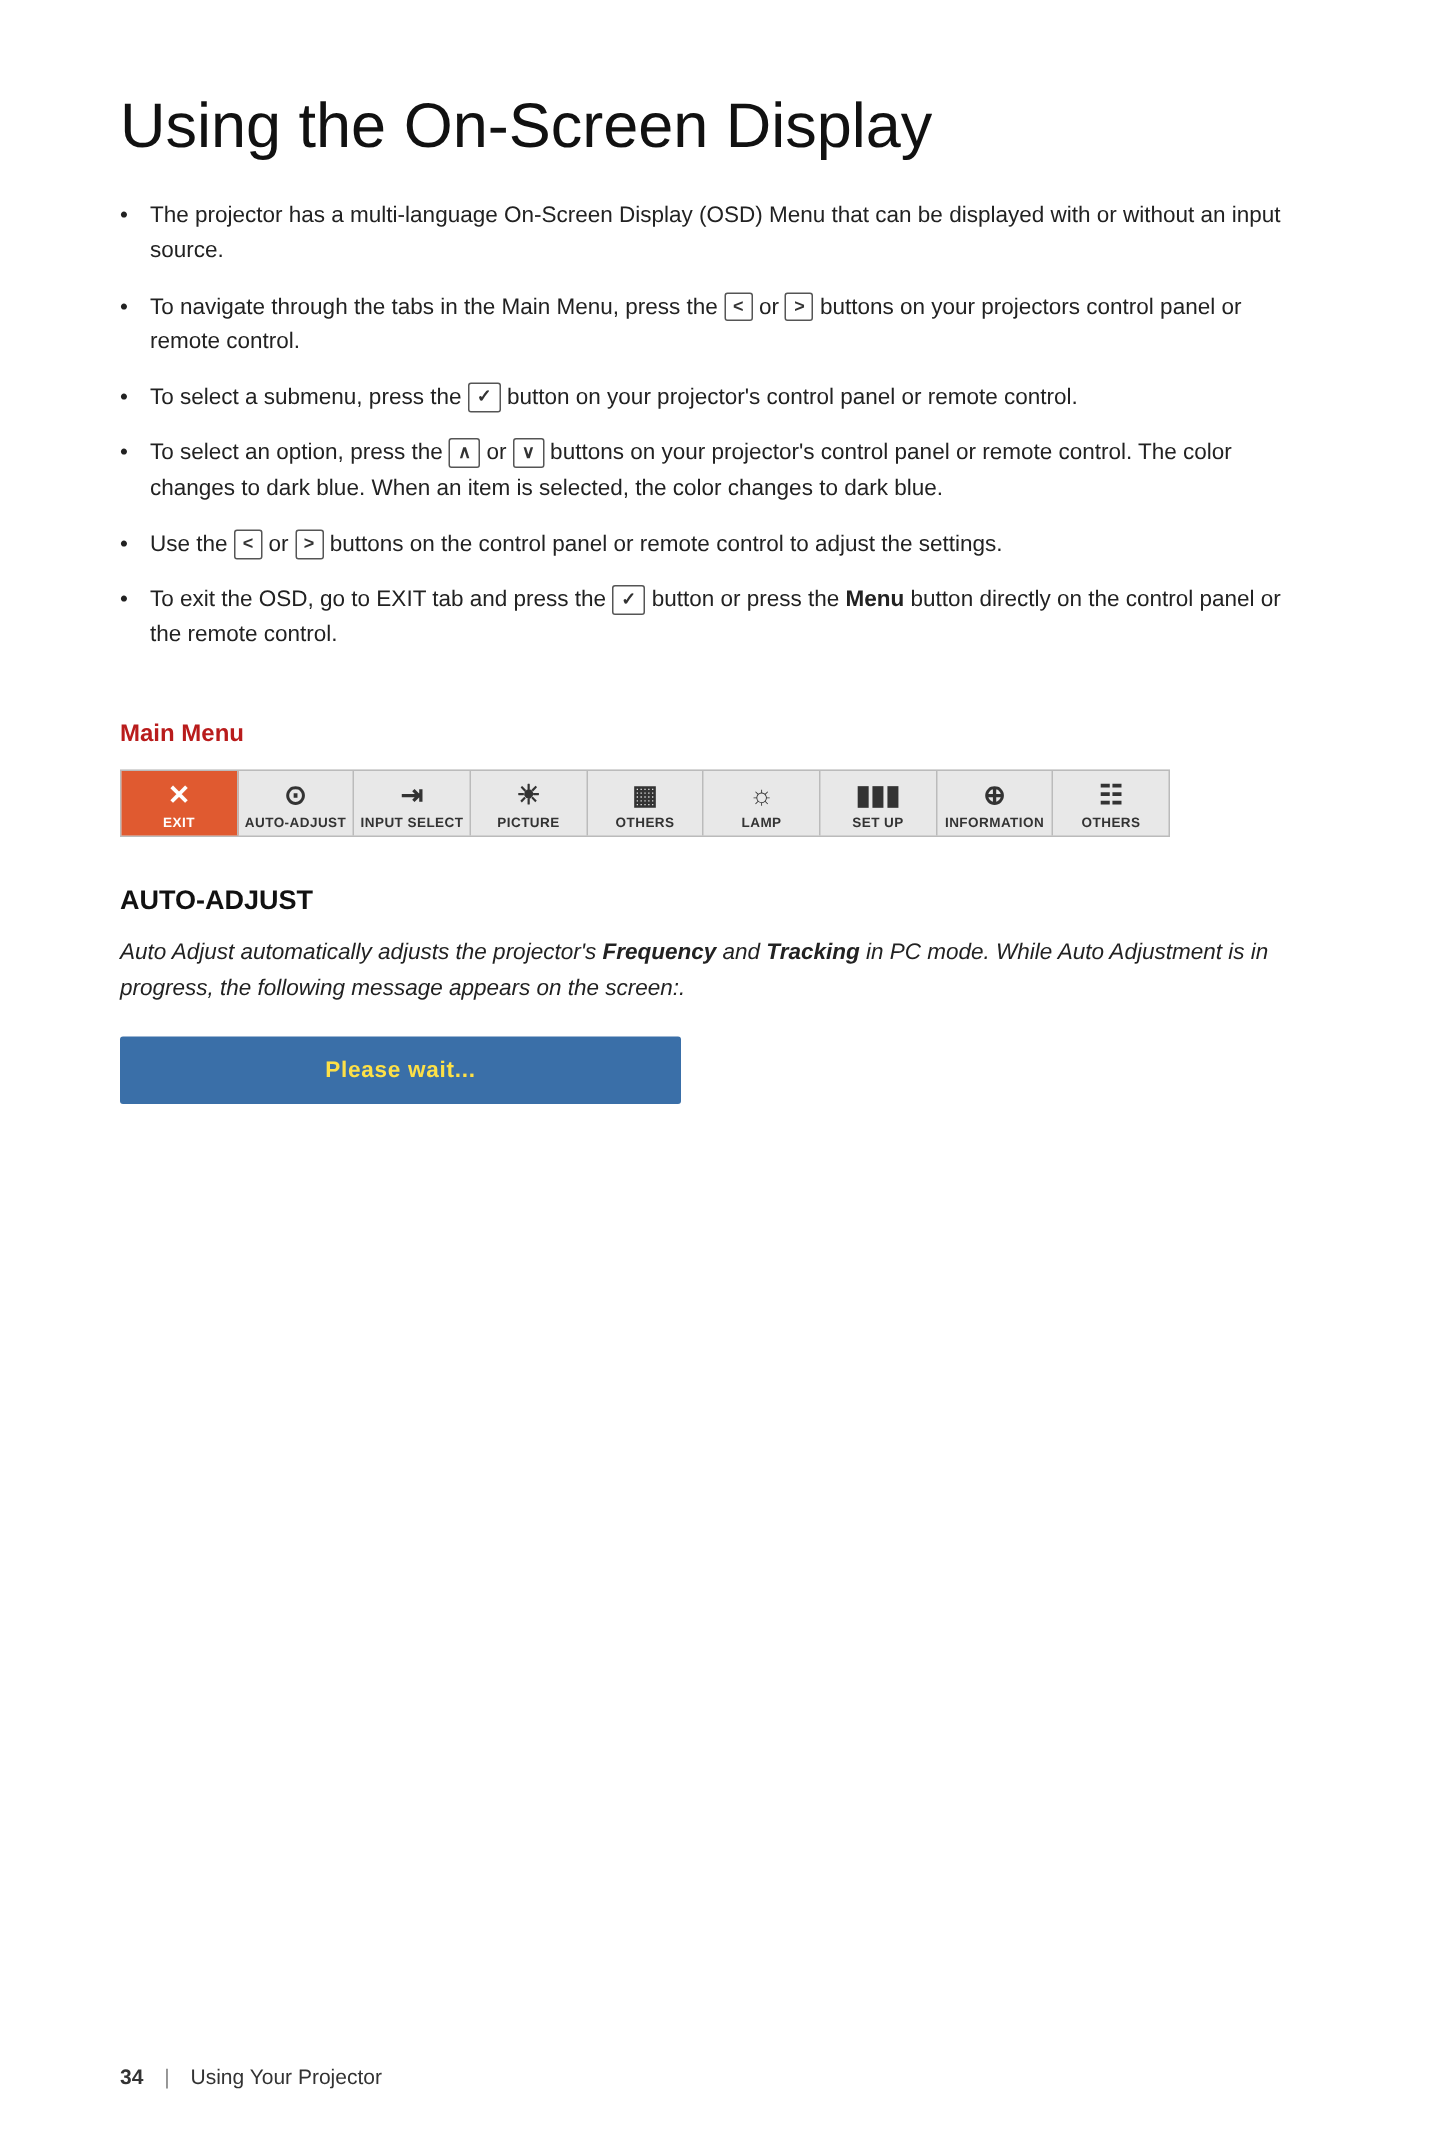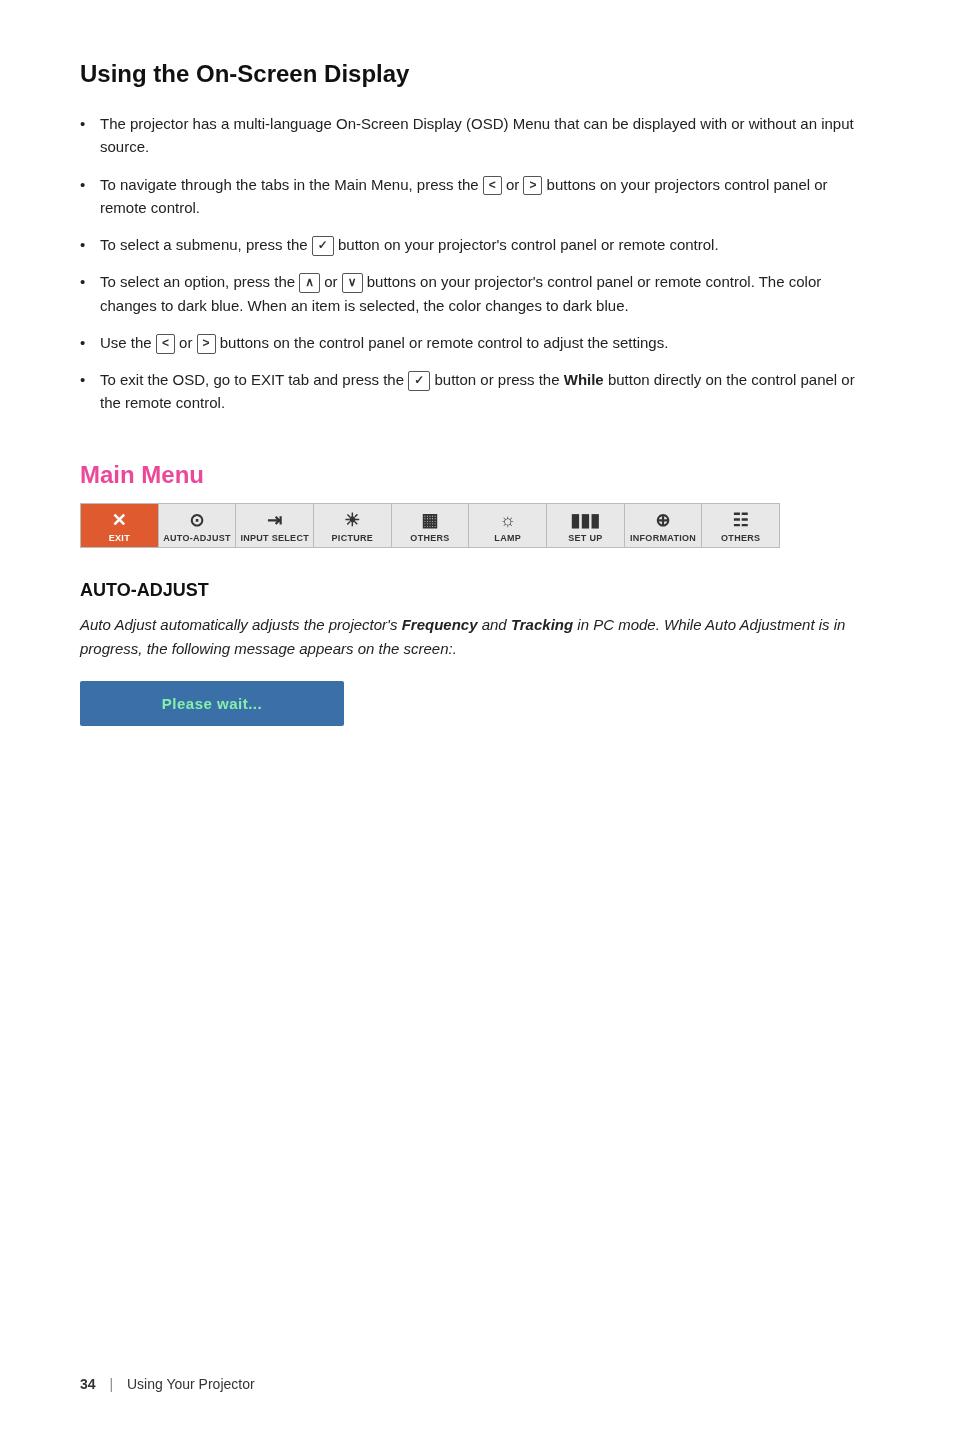--- a/index.html
+++ b/index.html
@@ -8,22 +8,22 @@
       font-family: Arial, Helvetica, sans-serif;
       font-size: 15px;
       color: #222;
       width: 954px;
       min-height: 1432px;
     }
     .page {
       padding: 60px 80px 80px 80px;
     }
     h1 {
-      font-size: 24px;
-      font-weight: 700;
+      font-size: 42px;
+      font-weight: 400;
       margin-bottom: 24px;
       color: #111;
     }
     ul.bullet-list {
       list-style: none;
       margin-bottom: 32px;
     }
     ul.bullet-list li {
       padding: 0 0 14px 20px;
       position: relative;
@@ -42,24 +42,24 @@
       font-size: 12px;
       font-weight: bold;
       border-radius: 2px;
       vertical-align: middle;
       line-height: 1.3;
       background: #fff;
       color: #333;
       white-space: nowrap;
     }
     h2.section-title {
-      font-size: 24px;
+      font-size: 16px;
       font-weight: 900;
       margin-bottom: 14px;
-      color: #ec4899;
+      color: #b91c1c;
     }
     .menu-bar {
       display: flex;
       border: 1px solid #bbb;
       margin-bottom: 32px;
       background: #e8e8e8;
       width: 100%;
       max-width: 700px;
     }
     .menu-item {
@@ -97,26 +97,26 @@
       margin-bottom: 12px;
       color: #111;
     }
     .body-text {
       line-height: 1.6;
       margin-bottom: 20px;
       font-style: italic;
     }
     .wait-box {
       background: #3a6fa8;
-      color: #86efac;
+      color: #fde047;
       font-size: 15px;
       font-weight: bold;
       padding: 14px 0;
       text-align: center;
-      width: 264px;
+      width: 374px;
       border-radius: 2px;
       letter-spacing: 0.5px;
     }
     .footer {
       position: absolute;
       bottom: 40px;
       left: 80px;
       font-size: 14px;
       color: #333;
     }
@@ -143,21 +143,21 @@
     <li>
       To select a submenu, press the <span class="btn-icon">✓</span> button on your projector's control panel or remote control.
     </li>
     <li>
       To select an option, press the <span class="btn-icon">∧</span> or <span class="btn-icon">∨</span> buttons on your projector's control panel or remote control. The color changes to dark blue. When an item is selected, the color changes to dark blue.
     </li>
     <li>
       Use the <span class="btn-icon">&lt;</span> or <span class="btn-icon">&gt;</span> buttons on the control panel or remote control to adjust the settings.
     </li>
     <li>
-      To exit the OSD, go to EXIT tab and press the <span class="btn-icon">✓</span> button or press the <strong>While</strong> button directly on the control panel or the remote control.
+      To exit the OSD, go to EXIT tab and press the <span class="btn-icon">✓</span> button or press the <strong>Menu</strong> button directly on the control panel or the remote control.
     </li>
   </ul>
 
   <h2 class="section-title">Main Menu</h2>
 
   <div class="menu-bar">
     <div class="menu-item active">
       <div class="icon-area">✕</div>
       <div class="label">EXIT</div>
     </div>

